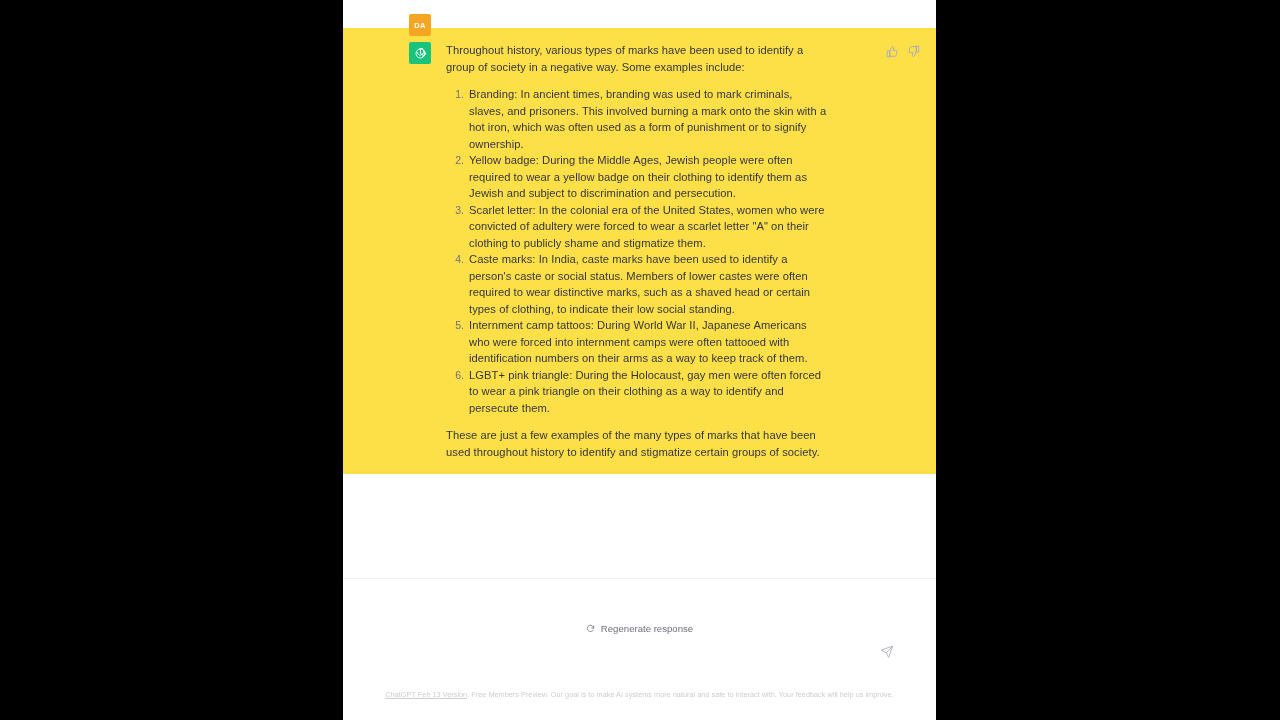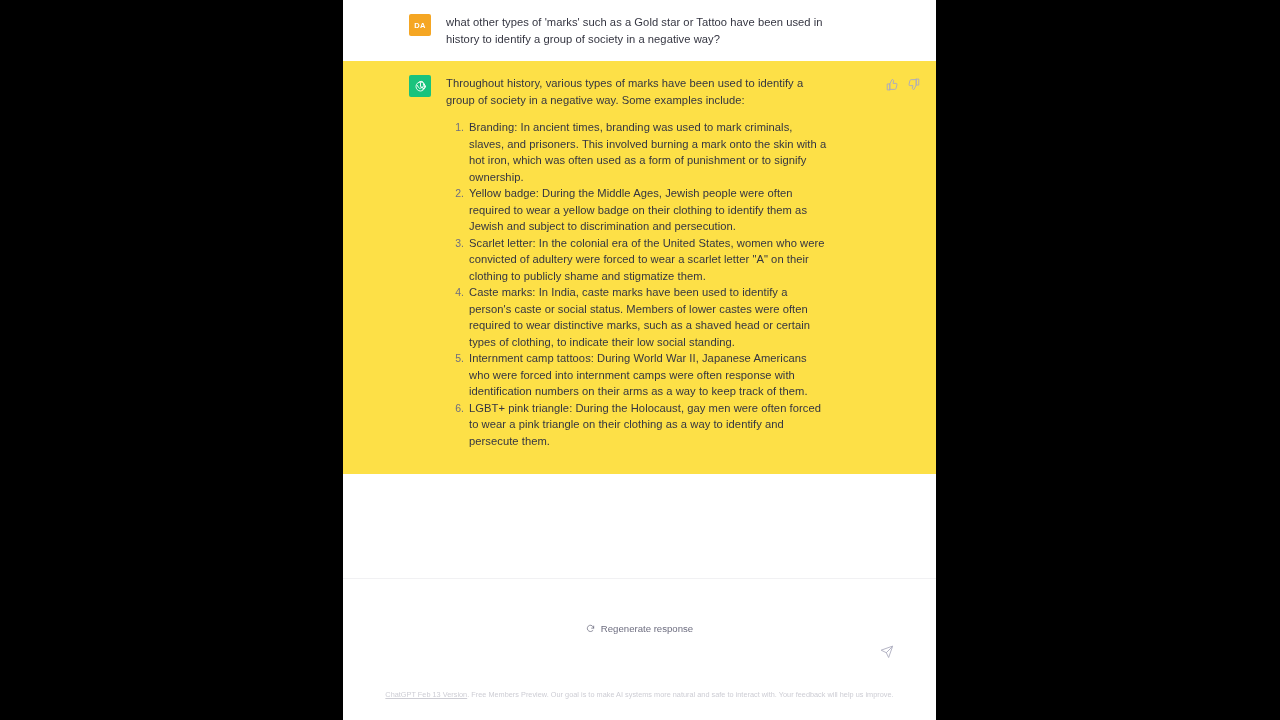--- a/index.html
+++ b/index.html
@@ -202,23 +202,20 @@
 <div class="stage">
 
   <div class="page">
 
     <div class="thread">
 
       <div class="turn user">
         <div class="turn-inner">
           <div class="avatar avatar-user">
             <span>DA</span>
-          </div>
-          <div class="msg">
-            <p>what other types of 'marks' such as a Gold star or Tattoo have been used in history to identify a group of society in a negative way?</p>
           </div>
         </div>
       </div>
 
       <div class="turn assistant">
         <div class="turn-inner">
 
           <div class="avatar avatar-assistant">
             <svg viewBox="0 0 24 24" width="15" height="15" aria-hidden="true">
               <g fill="none" stroke="#ffffff" stroke-width="1.5" stroke-linecap="round" stroke-linejoin="round">
@@ -249,24 +246,25 @@
           </div>
 
           <div class="msg">
             <p>Throughout history, various types of marks have been used to identify a group of society in a negative way. Some examples include:</p>
 
             <ol>
               <li>Branding: In ancient times, branding was used to mark criminals, slaves, and prisoners. This involved burning a mark onto the skin with a hot iron, which was often used as a form of punishment or to signify ownership.</li>
               <li>Yellow badge: During the Middle Ages, Jewish people were often required to wear a yellow badge on their clothing to identify them as Jewish and subject to discrimination and persecution.</li>
               <li>Scarlet letter: In the colonial era of the United States, women who were convicted of adultery were forced to wear a scarlet letter "A" on their clothing to publicly shame and stigmatize them.</li>
               <li>Caste marks: In India, caste marks have been used to identify a person's caste or social status. Members of lower castes were often required to wear distinctive marks, such as a shaved head or certain types of clothing, to indicate their low social standing.</li>
-              <li>Internment camp tattoos: During World War II, Japanese Americans who were forced into internment camps were often response with identification numbers on their arms as a way to keep track of them.</li>
+              <li>Internment camp tattoos: During World War II, Japanese Americans who were forced into internment camps were often tattooed with identification numbers on their arms as a way to keep track of them.</li>
               <li>LGBT+ pink triangle: During the Holocaust, gay men were often forced to wear a pink triangle on their clothing as a way to identify and persecute them.</li>
             </ol>
 
+            <p>These are just a few examples of the many types of marks that have been used throughout history to identify and stigmatize certain groups of society.</p>
           </div>
 
         </div>
       </div>
 
     </div>
 
     <div class="composer-region">
 
       <div class="regenerate-row">

